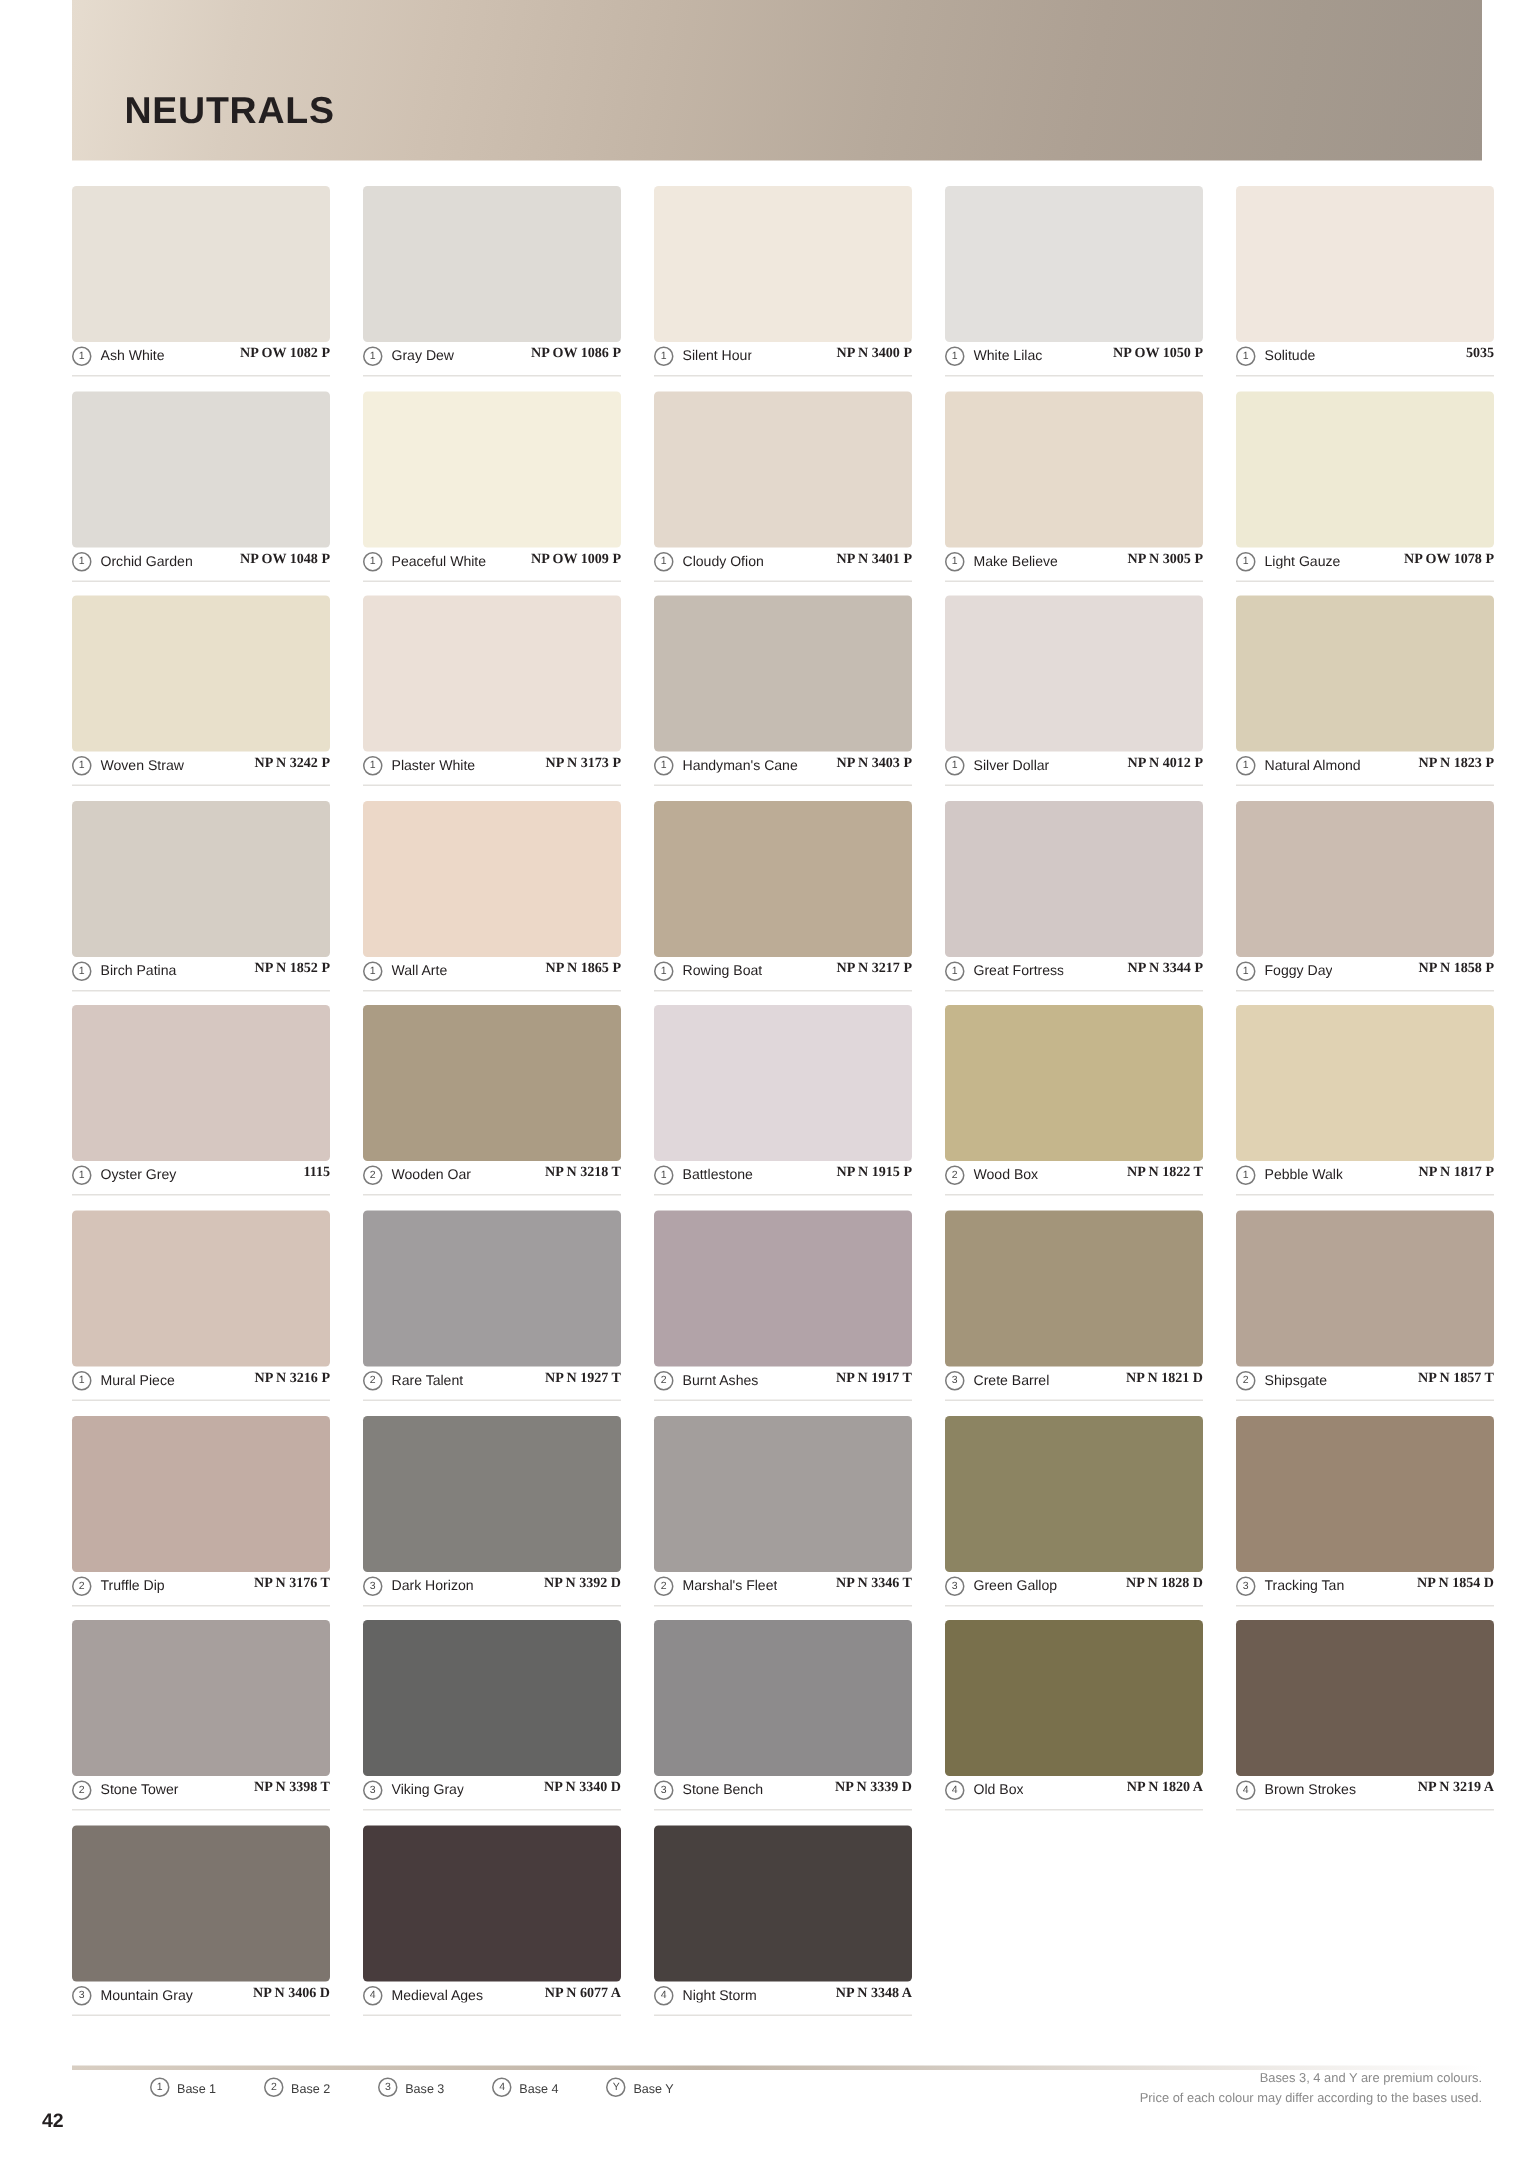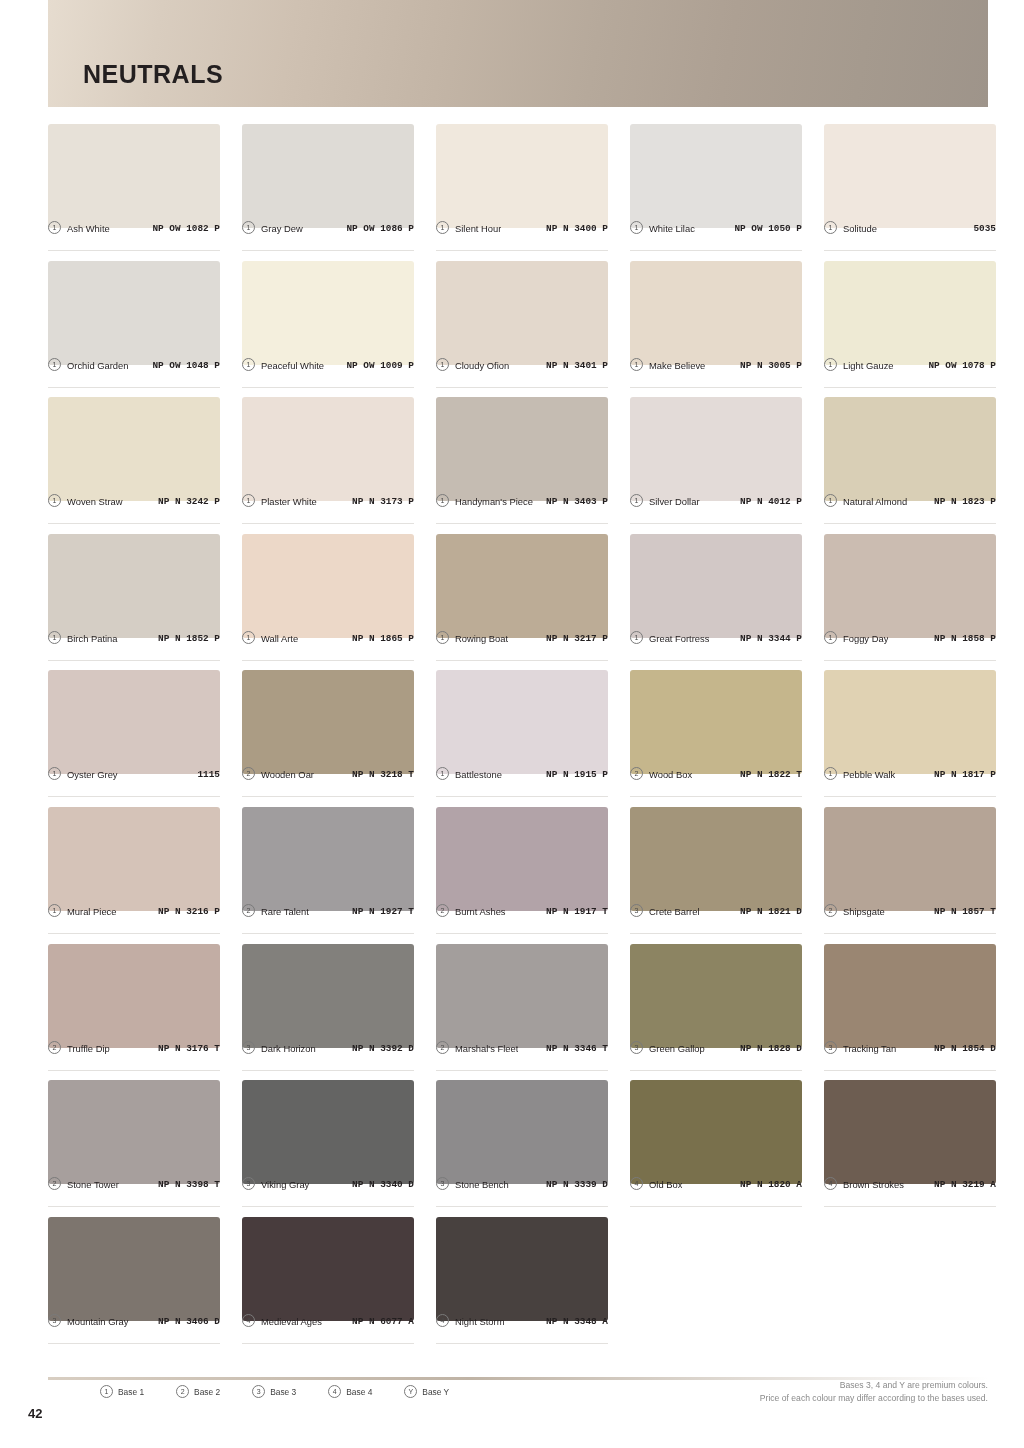--- a/index.html
+++ b/index.html
@@ -65,21 +65,21 @@
     height: 104px;
     border-radius: 3px;
   }
   .label-row {
     position: absolute;
     left: 0;
     top: 107px;
     width: 172px;
     height: 20px;
     display: flex;
-    align-items: flex-end;
+    align-items: flex-start;
     border-bottom: 1px solid #e3e1de;
     padding-bottom: 16px;
     box-sizing: border-box;
   }
   .badge {
     width: 11px;
     height: 11px;
     min-width: 11px;
     border: 1px solid #7a7a7a;
     border-radius: 50%;
@@ -96,21 +96,21 @@
     white-space: nowrap;
     overflow: hidden;
     font-family: "Liberation Sans", sans-serif;
   }
   .ccode {
     font-size: 9.4px;
     font-weight: bold;
     color: #231f20;
     margin-left: auto;
     white-space: nowrap;
-    font-family: Liberation Mono, monospace;
+    font-family: Liberation Serif, serif;
   }
 
   
   .footer-rule {
     position: absolute;
     left: 48px;
     top: 1377px;
     width: 940px;
     height: 3px;
     background: linear-gradient(90deg, #d8cec2 0%, #bfb3a5 45%, #ffffff 100%);
@@ -255,21 +255,21 @@
       <div class="label-row">
         <span class="badge">1</span>
         <span class="cname">Plaster White</span>
         <span class="ccode">NP N 3173 P</span>
       </div>
     </div>
     <div class="cell">
       <div class="chip" style="background: rgb(197, 188, 178);"></div>
       <div class="label-row">
         <span class="badge">1</span>
-        <span class="cname">Handyman's Piece</span>
+        <span class="cname">Handyman's Cane</span>
         <span class="ccode">NP N 3403 P</span>
       </div>
     </div>
     <div class="cell">
       <div class="chip" style="background: rgb(227, 219, 216);"></div>
       <div class="label-row">
         <span class="badge">1</span>
         <span class="cname">Silver Dollar</span>
         <span class="ccode">NP N 4012 P</span>
       </div>

